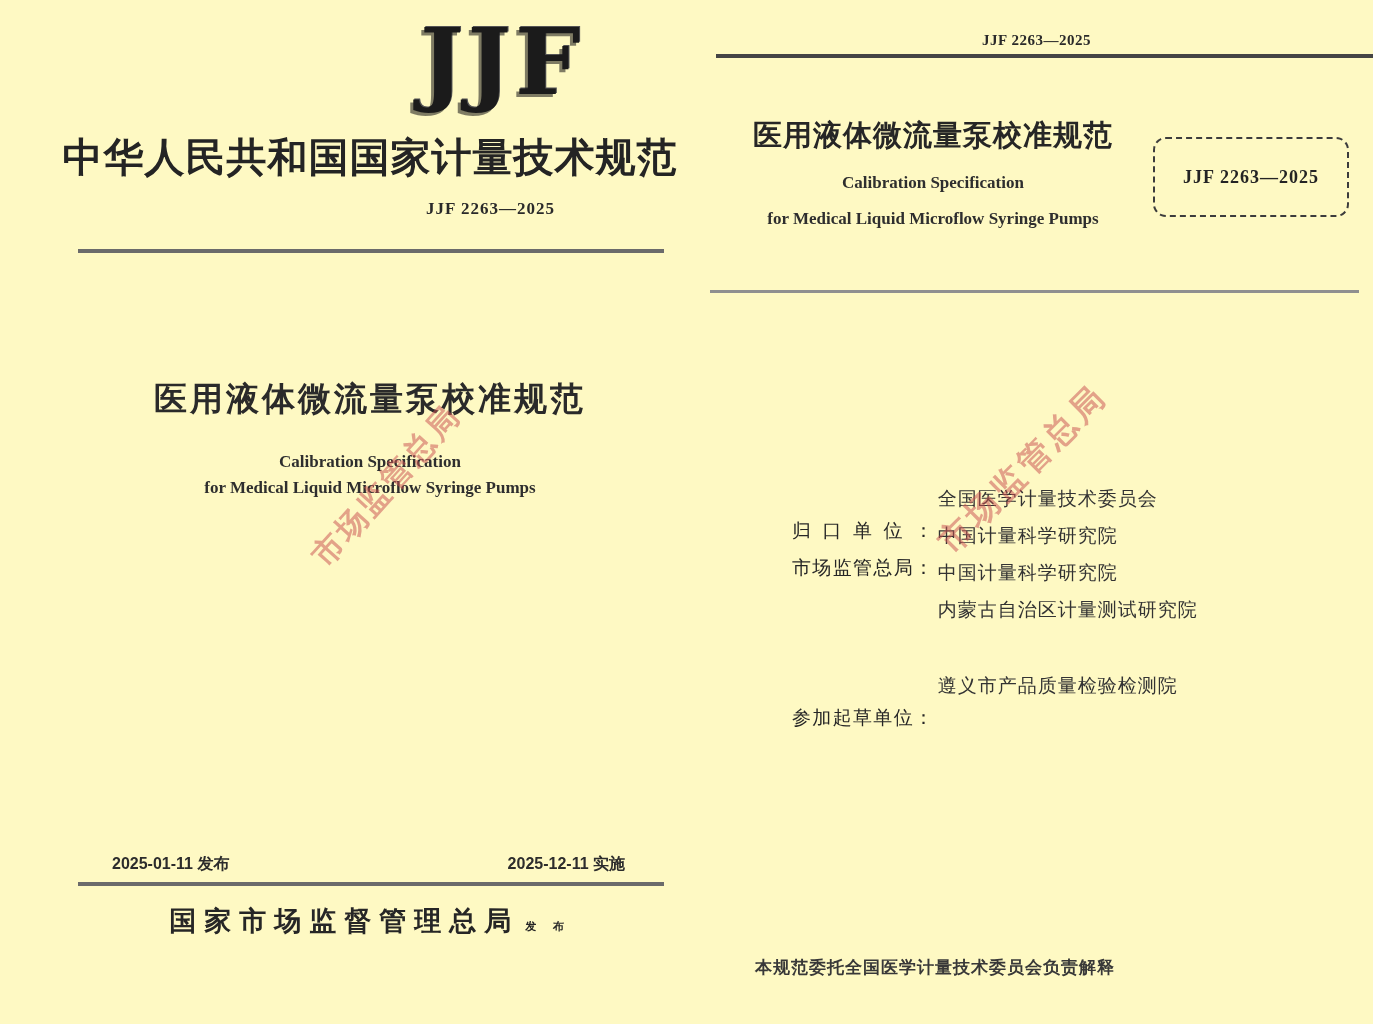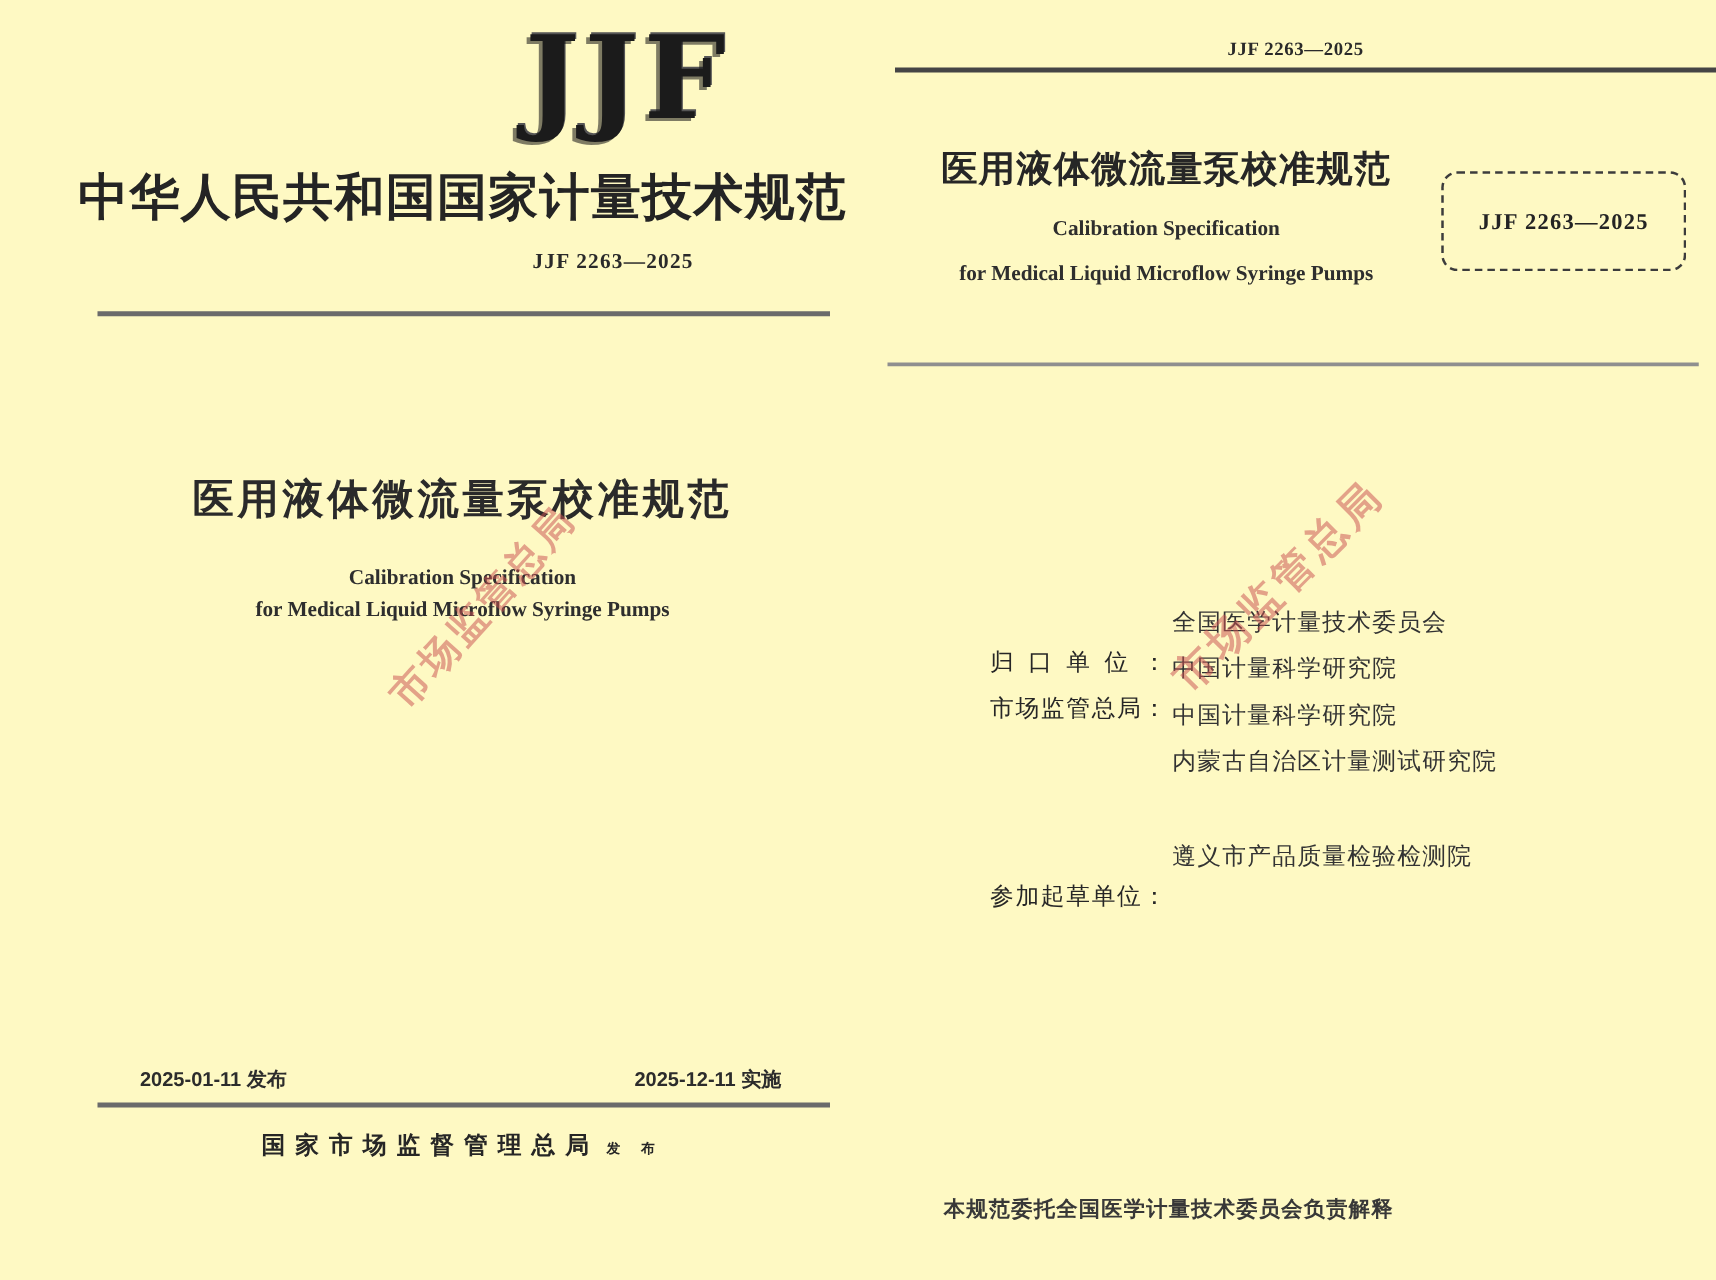--- a/index.html
+++ b/index.html
@@ -105,21 +105,21 @@
   }
   .date-issue   { position: absolute; left: 52px; }
   .date-implement { position: absolute; right: 55px; }
   .publisher-row {
     position: absolute;
     top: 903px; left: 0; width: 100%;
     text-align: center;
     white-space: nowrap;
   }
   .publisher-name {
-    font-size: 19px;
+    font-size: 27px;
     font-weight: bold;
     letter-spacing: 8px;
     color: #262626;
   }
   .publisher-suffix {
     font-size: 11px;
     font-weight: bold;
     letter-spacing: 7px;
     color: #262626;
     margin-left: 6px;

